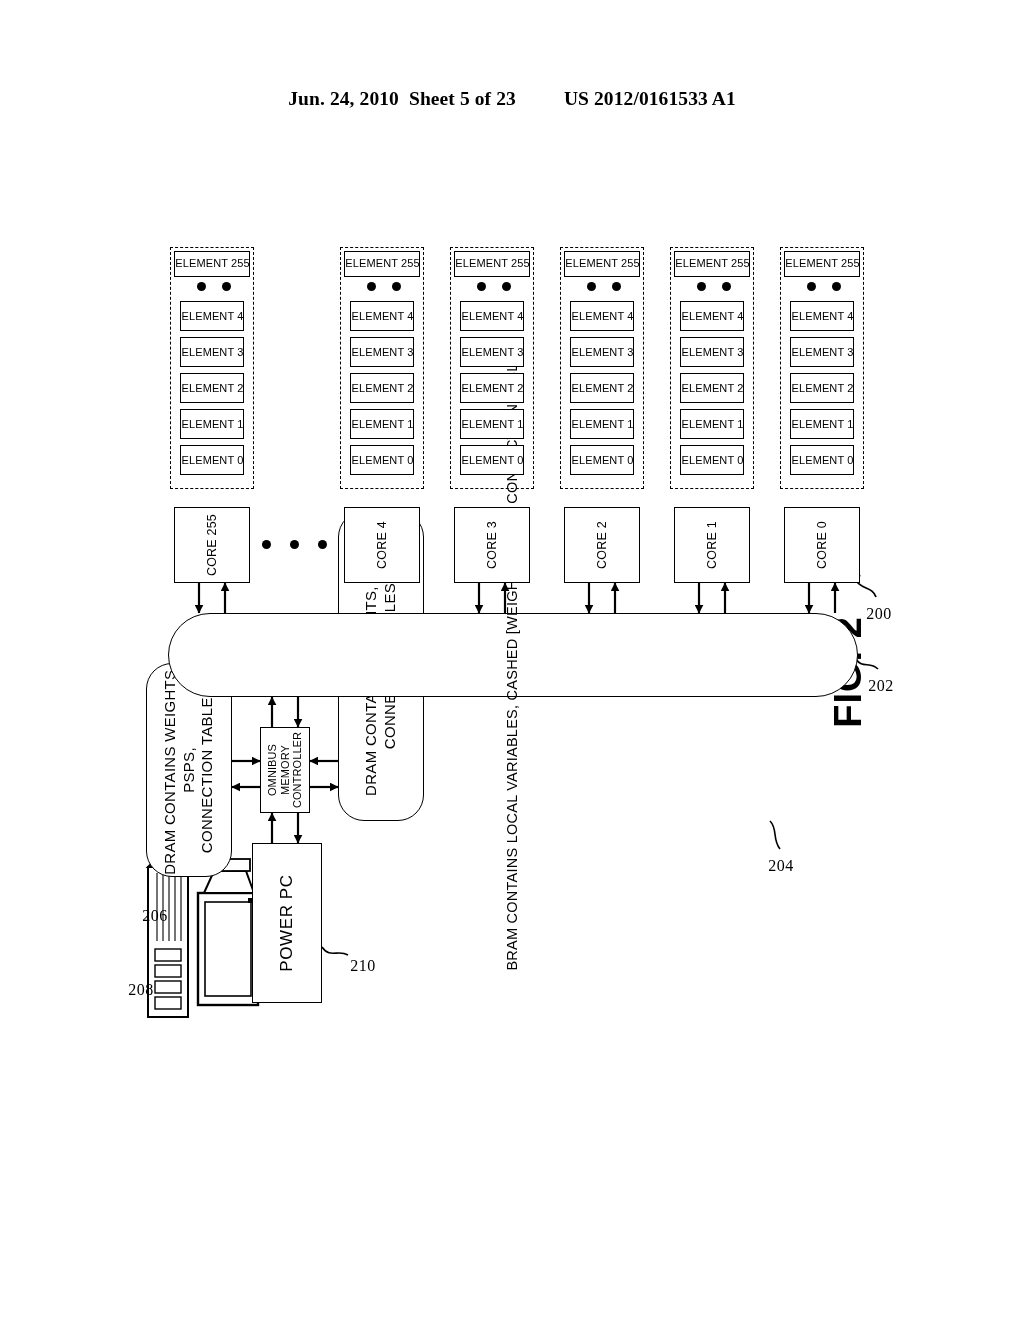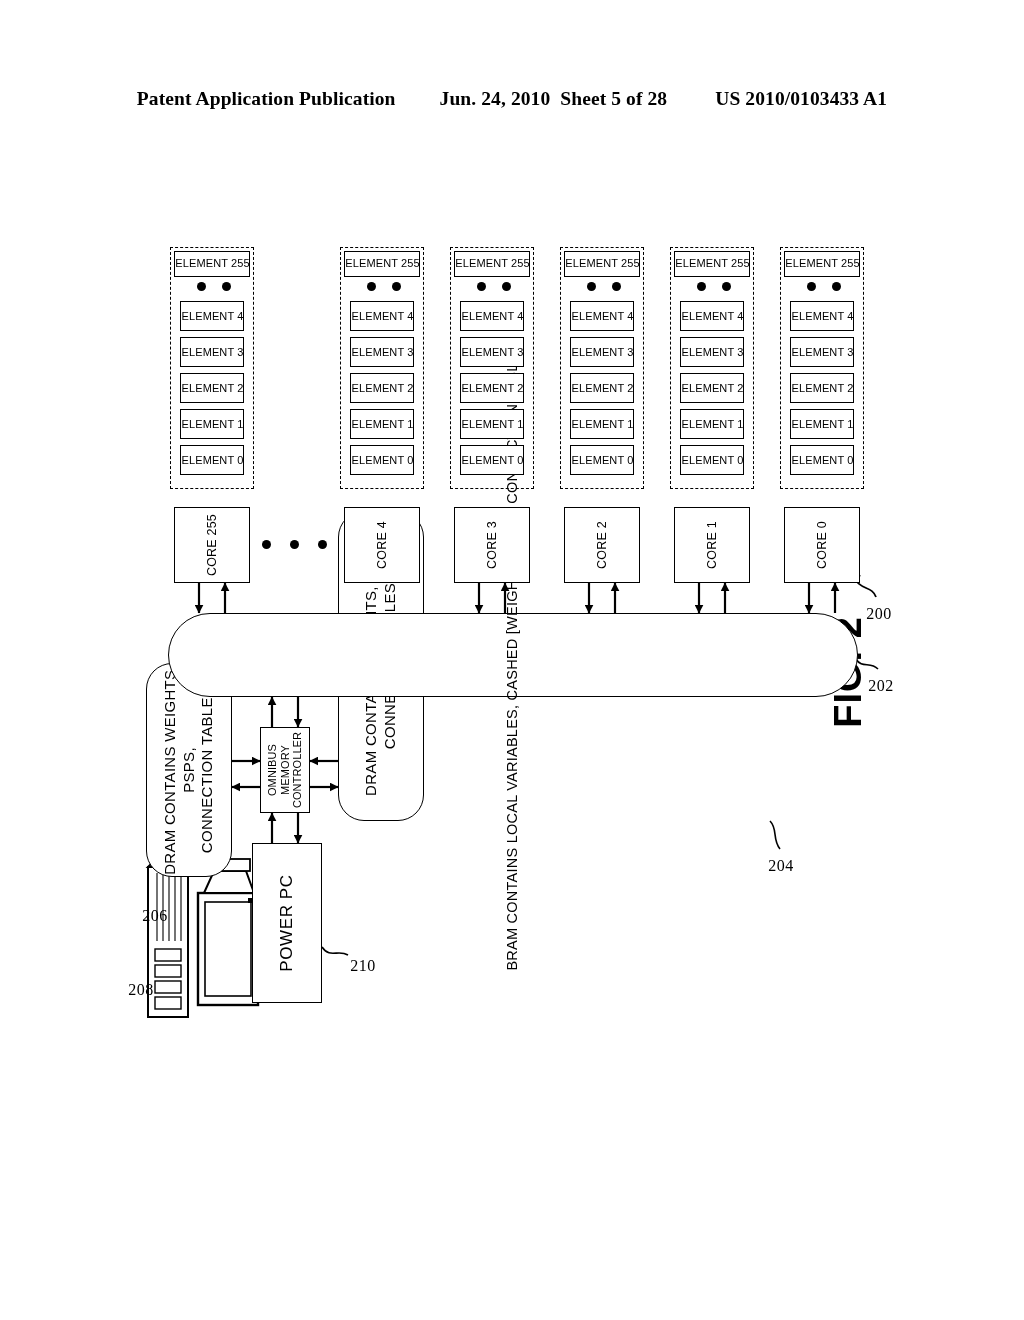--- a/index.html
+++ b/index.html
@@ -121,24 +121,23 @@
     font-weight: bold;
     font-size: 38px;
     letter-spacing: 1px;
     white-space: nowrap;
   }
 </style>
 </head>
 <body>
 
 <div class="pat-header">
-  <span class="h-pub">Patent Application Publication</span>
   <span class="h-date">Jun. 24, 2010</span>
-  <span class="h-sheet">Sheet 5 of 28</span>
-  <span class="h-num">US 2010/0103433 A1</span>
+  <span class="h-sheet">Sheet 5 of 23</span>
+  <span class="h-num">US 2012/0161533 A1</span>
 </div>
 
 <div class="fig-caption">FIG. 2</div>
 
 <div id="stage">
 
   <svg class="ov" viewBox="0 0 830 760">
     <defs>
       <marker id="ah" markerWidth="9" markerHeight="9" refX="8.4" refY="4.5" orient="auto" markerUnits="userSpaceOnUse">
         <path d="M0,0 L9,4.5 L0,9 z" fill="#000"></path>

